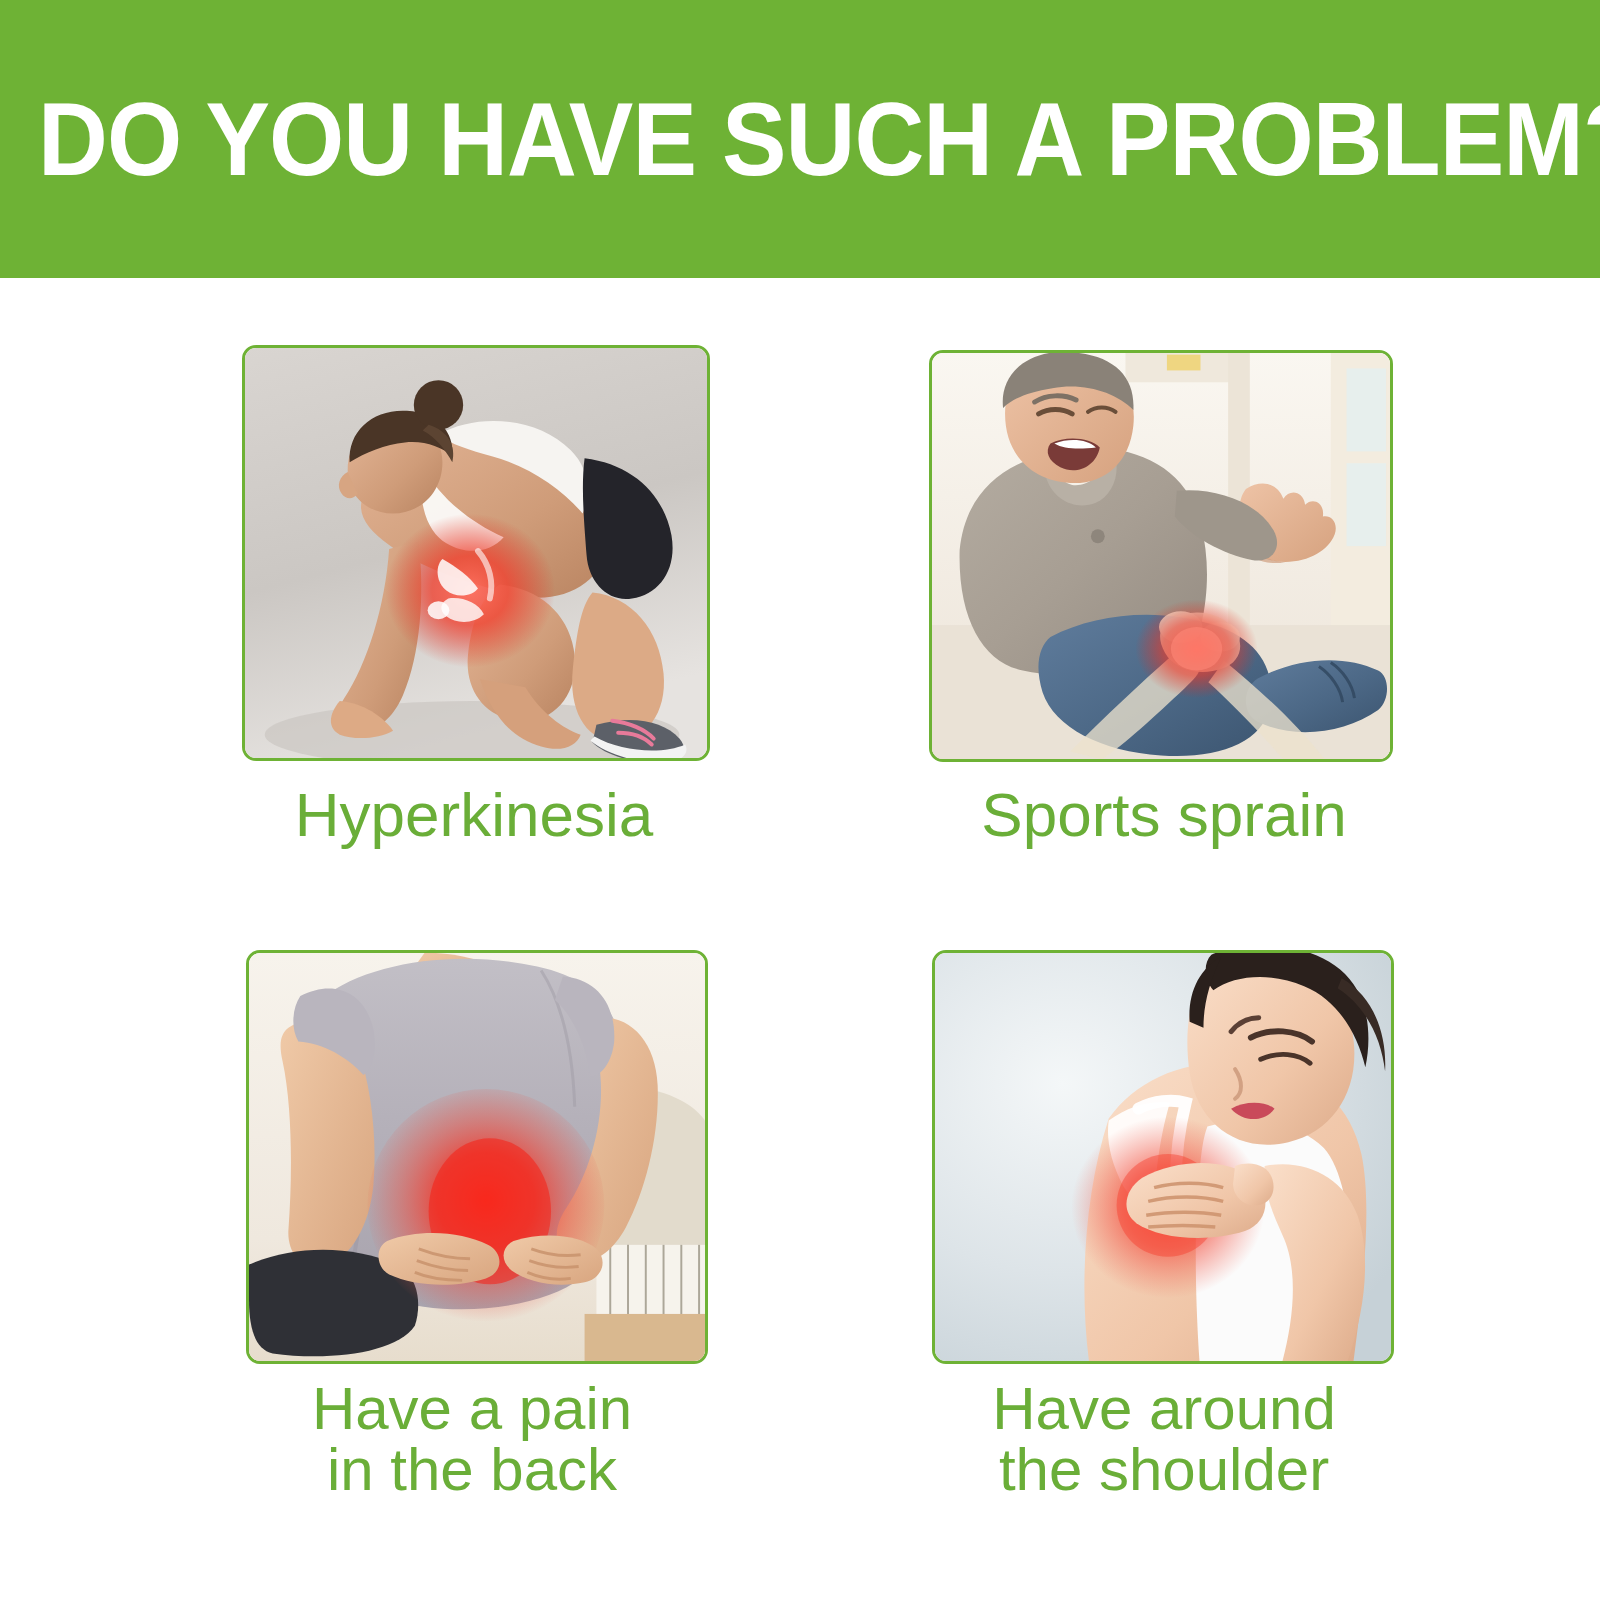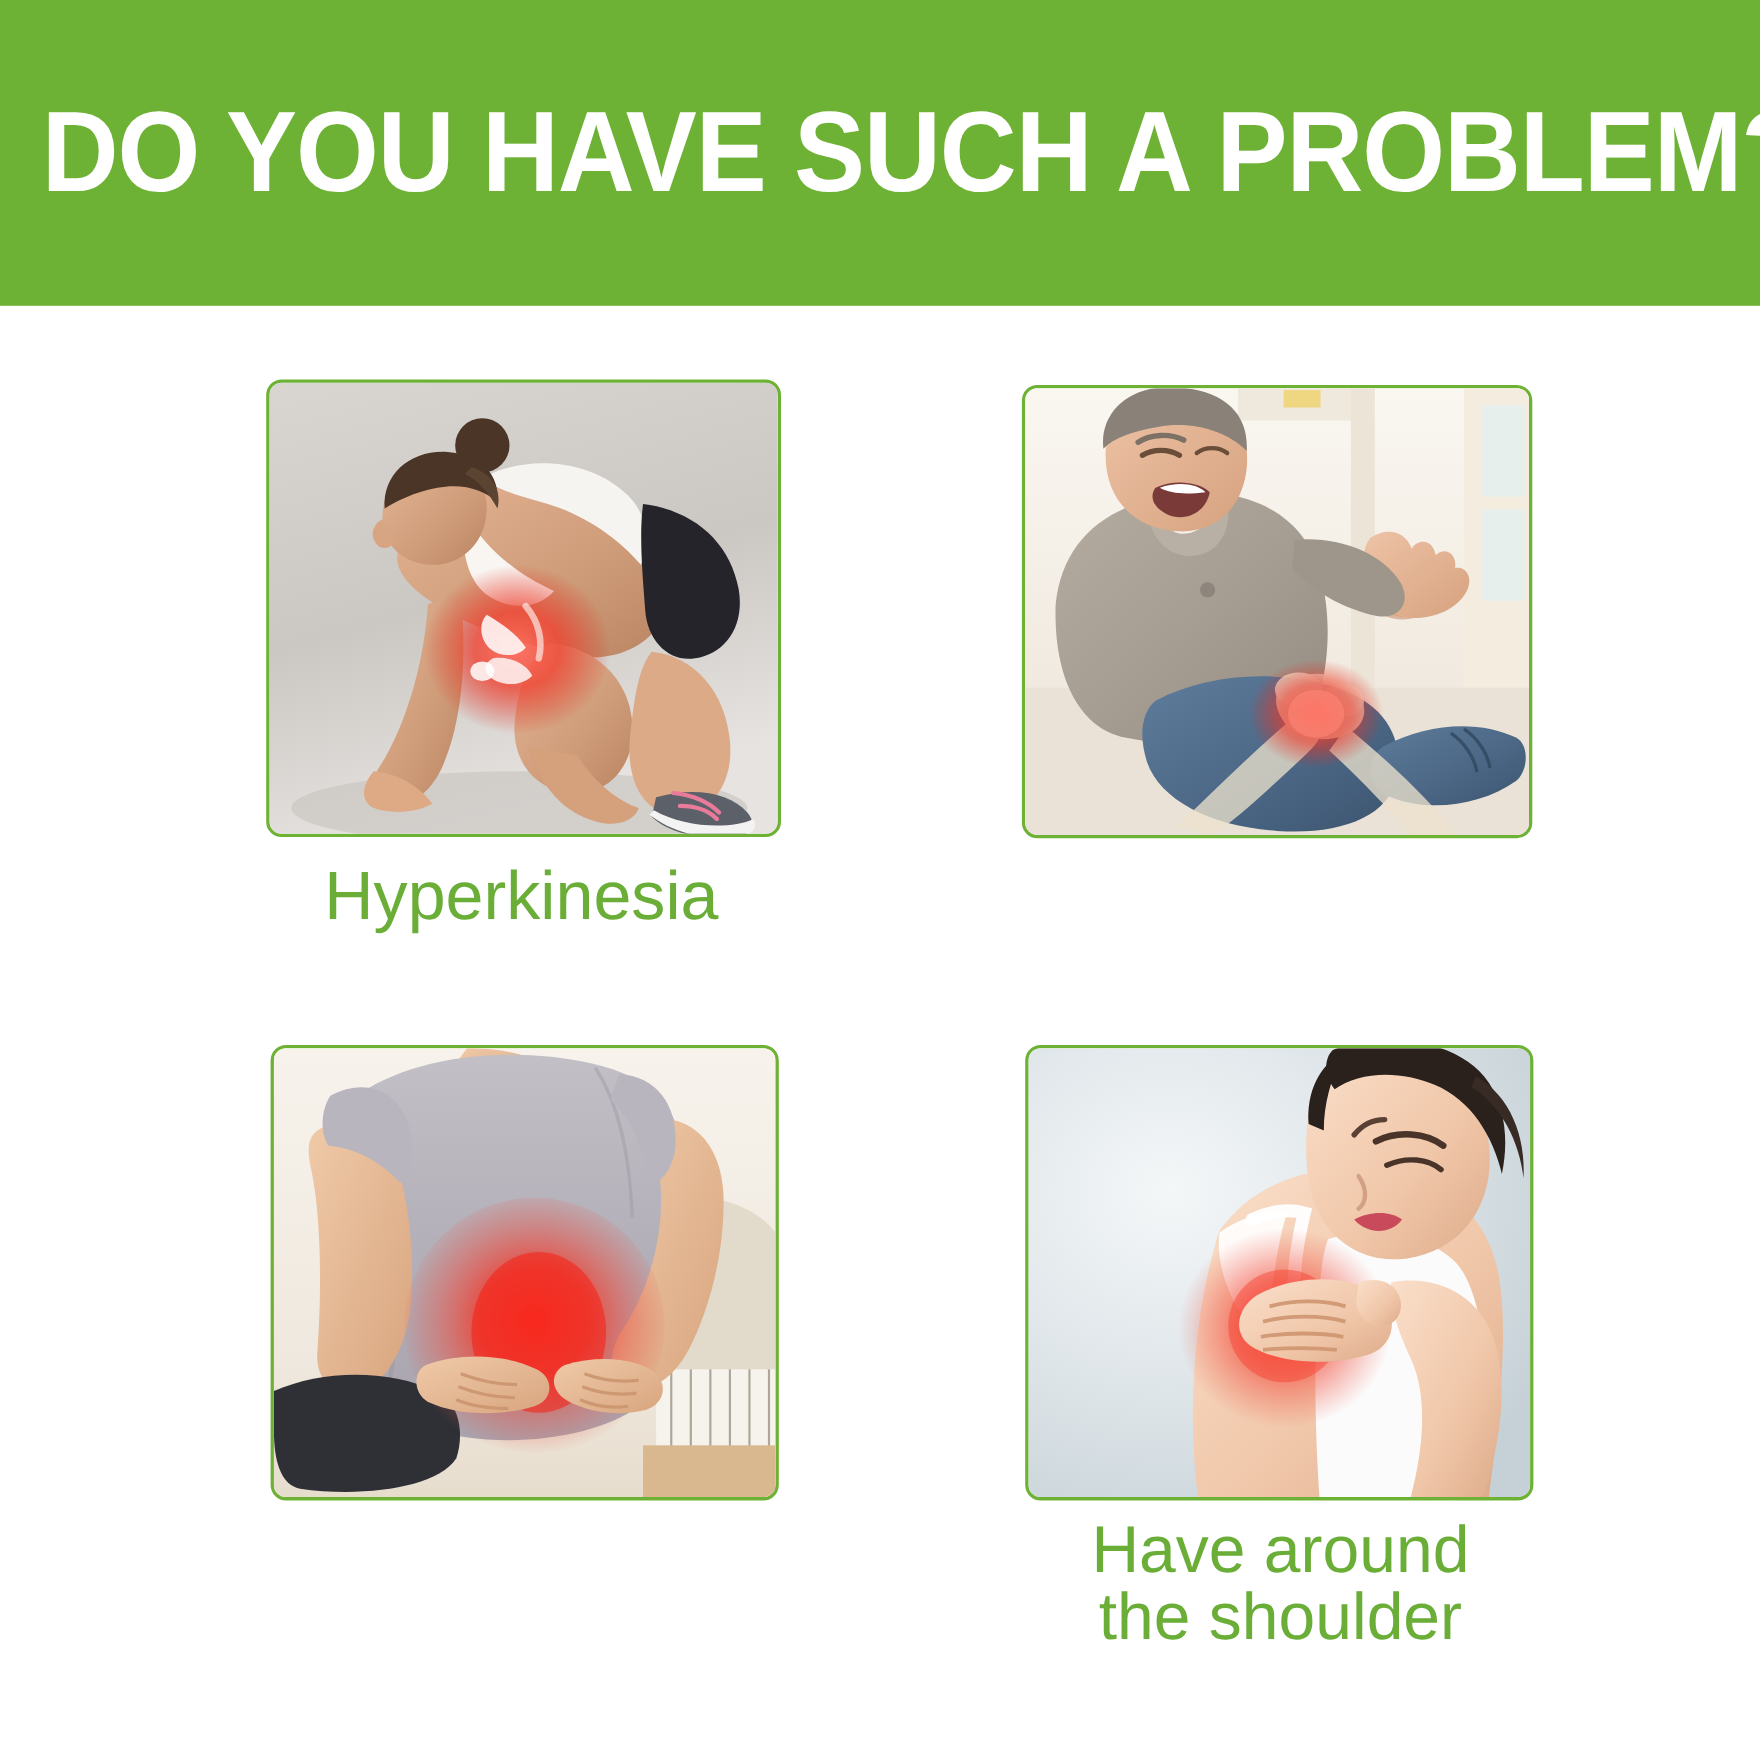--- a/index.html
+++ b/index.html
@@ -211,20 +211,21 @@
           <path d="M240 270 C264 258 292 262 306 280 C318 296 312 314 294 320 C272 328 246 322 236 304 C228 290 230 278 240 270 Z" fill="#f0e6d2" opacity="0.95"></path>
           <ellipse cx="252" cy="278" rx="22" ry="16" fill="#f6eeda" opacity="0.95"></ellipse>
           <ellipse cx="292" cy="288" rx="20" ry="15" fill="#f6eeda" opacity="0.95"></ellipse>
         </g>
 
         <ellipse cx="268" cy="300" rx="62" ry="50" fill="url(#knee2)"></ellipse>
         <ellipse cx="268" cy="300" rx="26" ry="22" fill="#ff8a7a" opacity="0.55"></ellipse>
       </svg>
     </div>
   </div>
+  <div class="caption cap-top" id="caption-2">Sports sprain</div>
 
   <div class="cell cell-3">
     <div class="photo-frame">
       <svg viewBox="0 0 462 414" preserveAspectRatio="xMidYMid slice">
         <defs>
           <linearGradient id="bg3" x1="0" y1="0" x2="0" y2="1">
             <stop offset="0%" stop-color="#f7f3ec"></stop>
             <stop offset="70%" stop-color="#efe8de"></stop>
             <stop offset="100%" stop-color="#e7ddcd"></stop>
           </linearGradient>
@@ -286,20 +287,22 @@
 
         <path d="M268 292 C300 282 336 286 352 300 C364 312 358 330 340 334 C312 340 282 334 266 322 C254 312 256 298 268 292 Z" fill="url(#skin3)"></path>
         <g stroke="#c9936d" stroke-width="3" fill="none" opacity="0.85">
           <path d="M286 300 C302 306 320 308 336 306"></path>
           <path d="M284 312 C300 318 318 320 334 318"></path>
           <path d="M282 324 C296 330 312 332 326 330"></path>
         </g>
       </svg>
     </div>
   </div>
+  <div class="caption cap-bot" id="caption-3">Have a pain
+in the back</div>
 
   <div class="cell cell-4">
     <div class="photo-frame">
       <svg viewBox="0 0 462 414" preserveAspectRatio="xMidYMid slice">
         <defs>
           <radialGradient id="bg4" cx="28%" cy="32%" r="85%">
             <stop offset="0%" stop-color="#f4f7f8"></stop>
             <stop offset="55%" stop-color="#dde4e8"></stop>
             <stop offset="100%" stop-color="#c6d1d7"></stop>
           </radialGradient>

